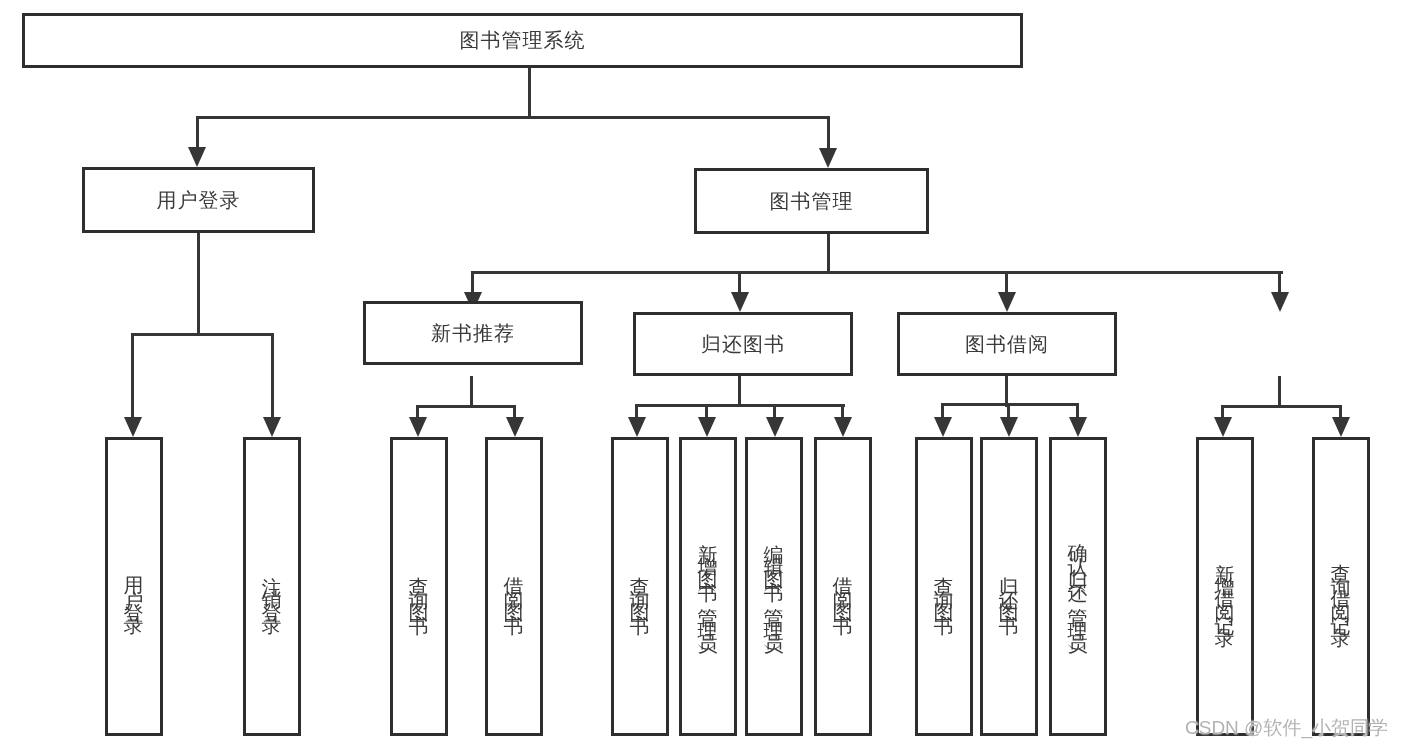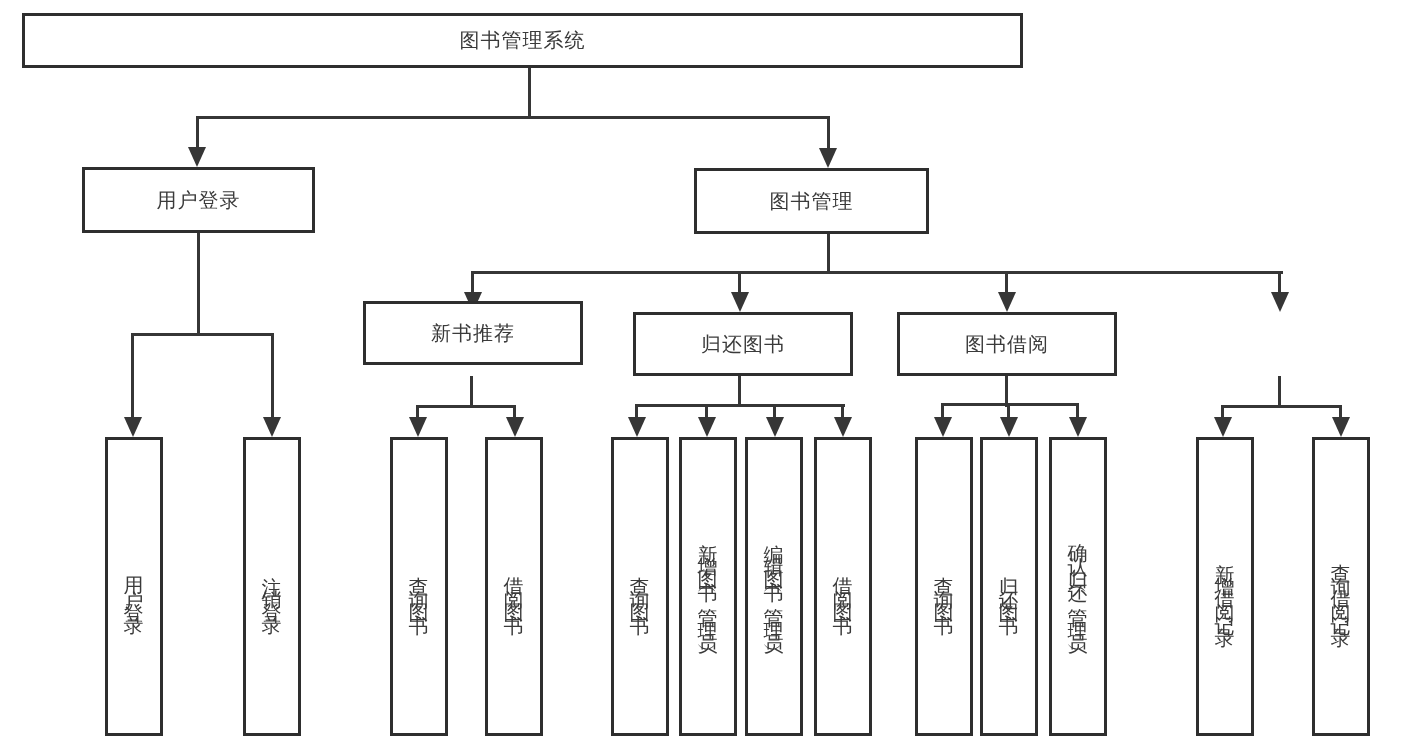--- a/index.html
+++ b/index.html
@@ -140,14 +140,15 @@
   <div class="vline" style="left:1076px;top:403px;height:17px;"></div>
   <div class="arrow" style="left:1069px;top:417px;"></div>
 
   <div class="vline" style="left:1278px;top:376px;height:31px;"></div>
   <div class="hline" style="left:1221px;top:405px;width:120px;"></div>
   <div class="vline" style="left:1221px;top:405px;height:15px;"></div>
   <div class="arrow" style="left:1214px;top:417px;"></div>
   <div class="vline" style="left:1339px;top:405px;height:15px;"></div>
   <div class="arrow" style="left:1332px;top:417px;"></div>
 
+  <div class="watermark">CSDN @软件_小贺同学</div>
 
 </div>
 
 </body></html>

